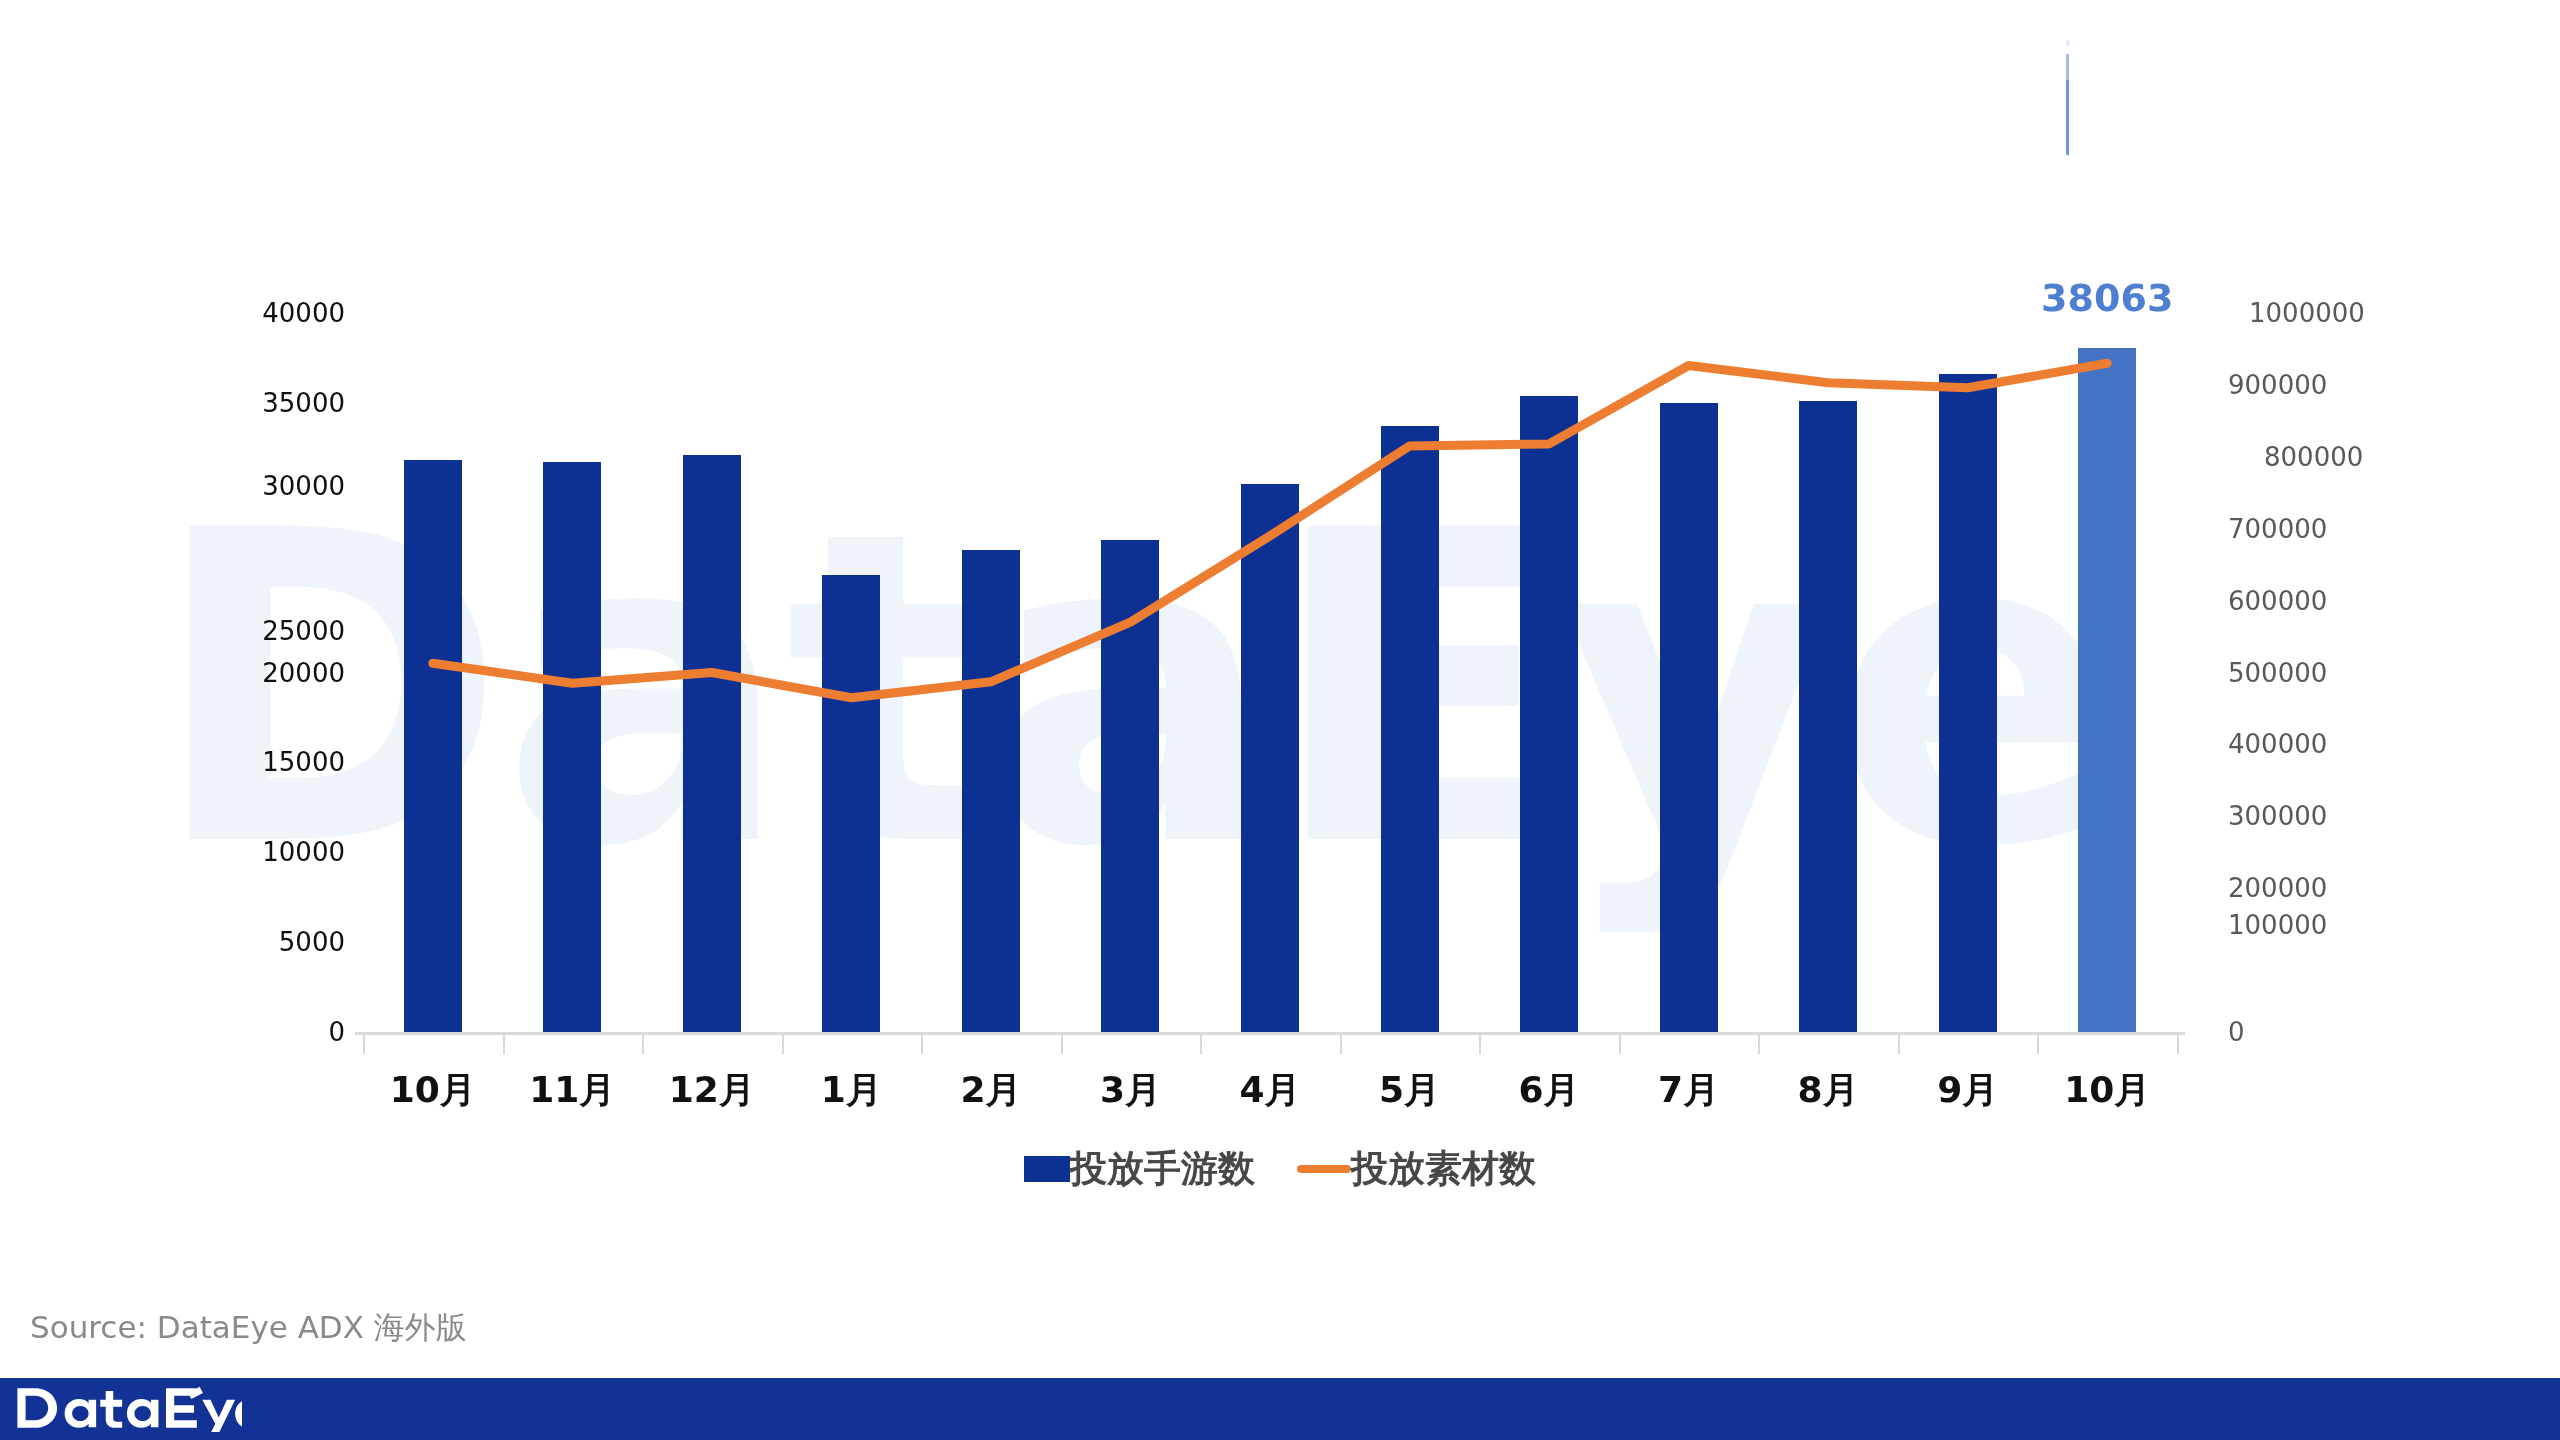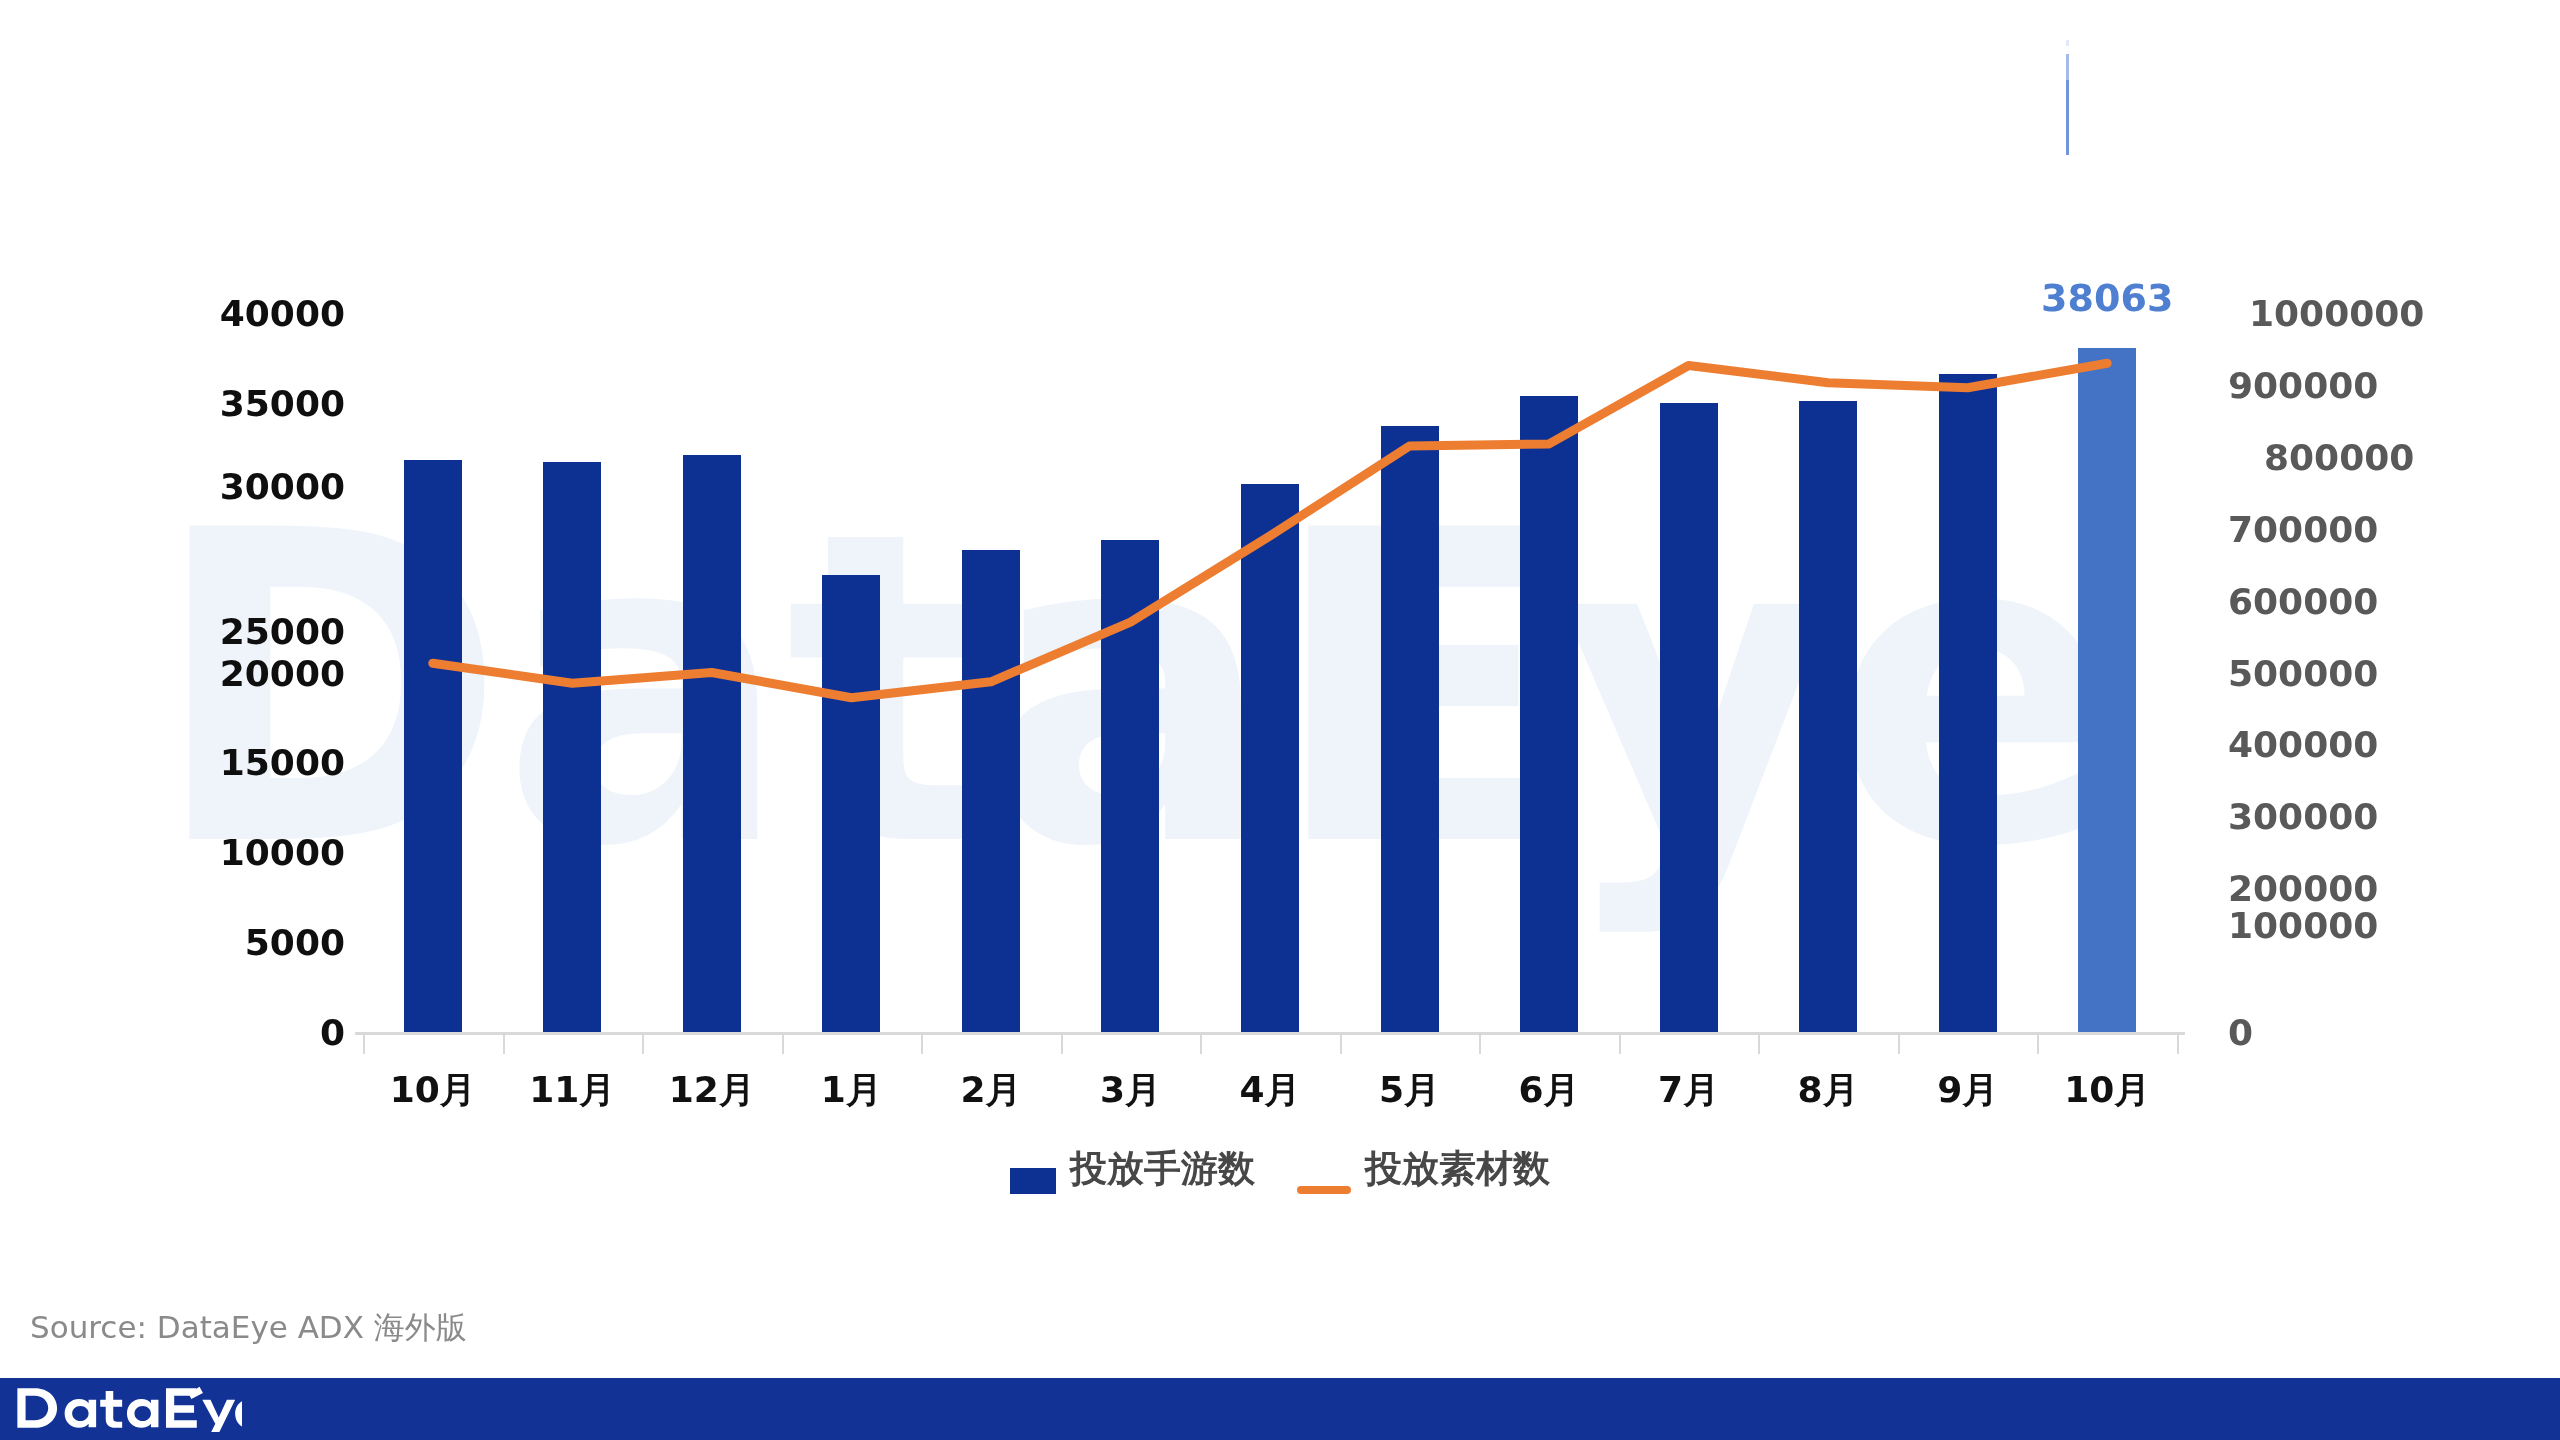--- a/index.html
+++ b/index.html
@@ -65,22 +65,22 @@
   .tick{
     position:absolute;
     top:1032px;width:2px;height:22px;background:#d9d9d9;
   }
 
   
   .ylabel{
     position:absolute;
     width:210px;
     text-align:right;
-    font-size:36px;
-    font-weight:700;
+    font-size:26px;
+    font-weight:400;
     color:#0f0f0f;
     transform:translateY(-50%);
     font-family:"DejaVu Sans","Liberation Sans",sans-serif;
   }
   .ylabel-left{left:135px;}
   .ylabel-right{
     left:2228px;width:260px;text-align:left;color:#595959;
   }
 
   
@@ -116,21 +116,21 @@
     white-space:nowrap;
     font-family:"DejaVu Sans","Liberation Sans",sans-serif;
   }
 
   
   .legend{
     position:absolute;
     left:0;top:1144px;width:2560px;
     display:flex;justify-content:center;align-items:center;gap:42px;
   }
-  .legend-item{display:flex;align-items:flex-end;gap:14px;}
+  .legend-item{display:flex;align-items:center;}
   .legend-swatch-bar{width:46px;height:26px;background:#0d3192;}
   .legend-swatch-line{width:54px;height:8px;background:#ed7d31;border-radius:4px;}
   .legend-text{
     font-size:37px;font-weight:700;color:#474747;white-space:nowrap;
     font-family:"DejaVu Sans","Liberation Sans",sans-serif;
   }
 
   
   .source{
     position:absolute;

